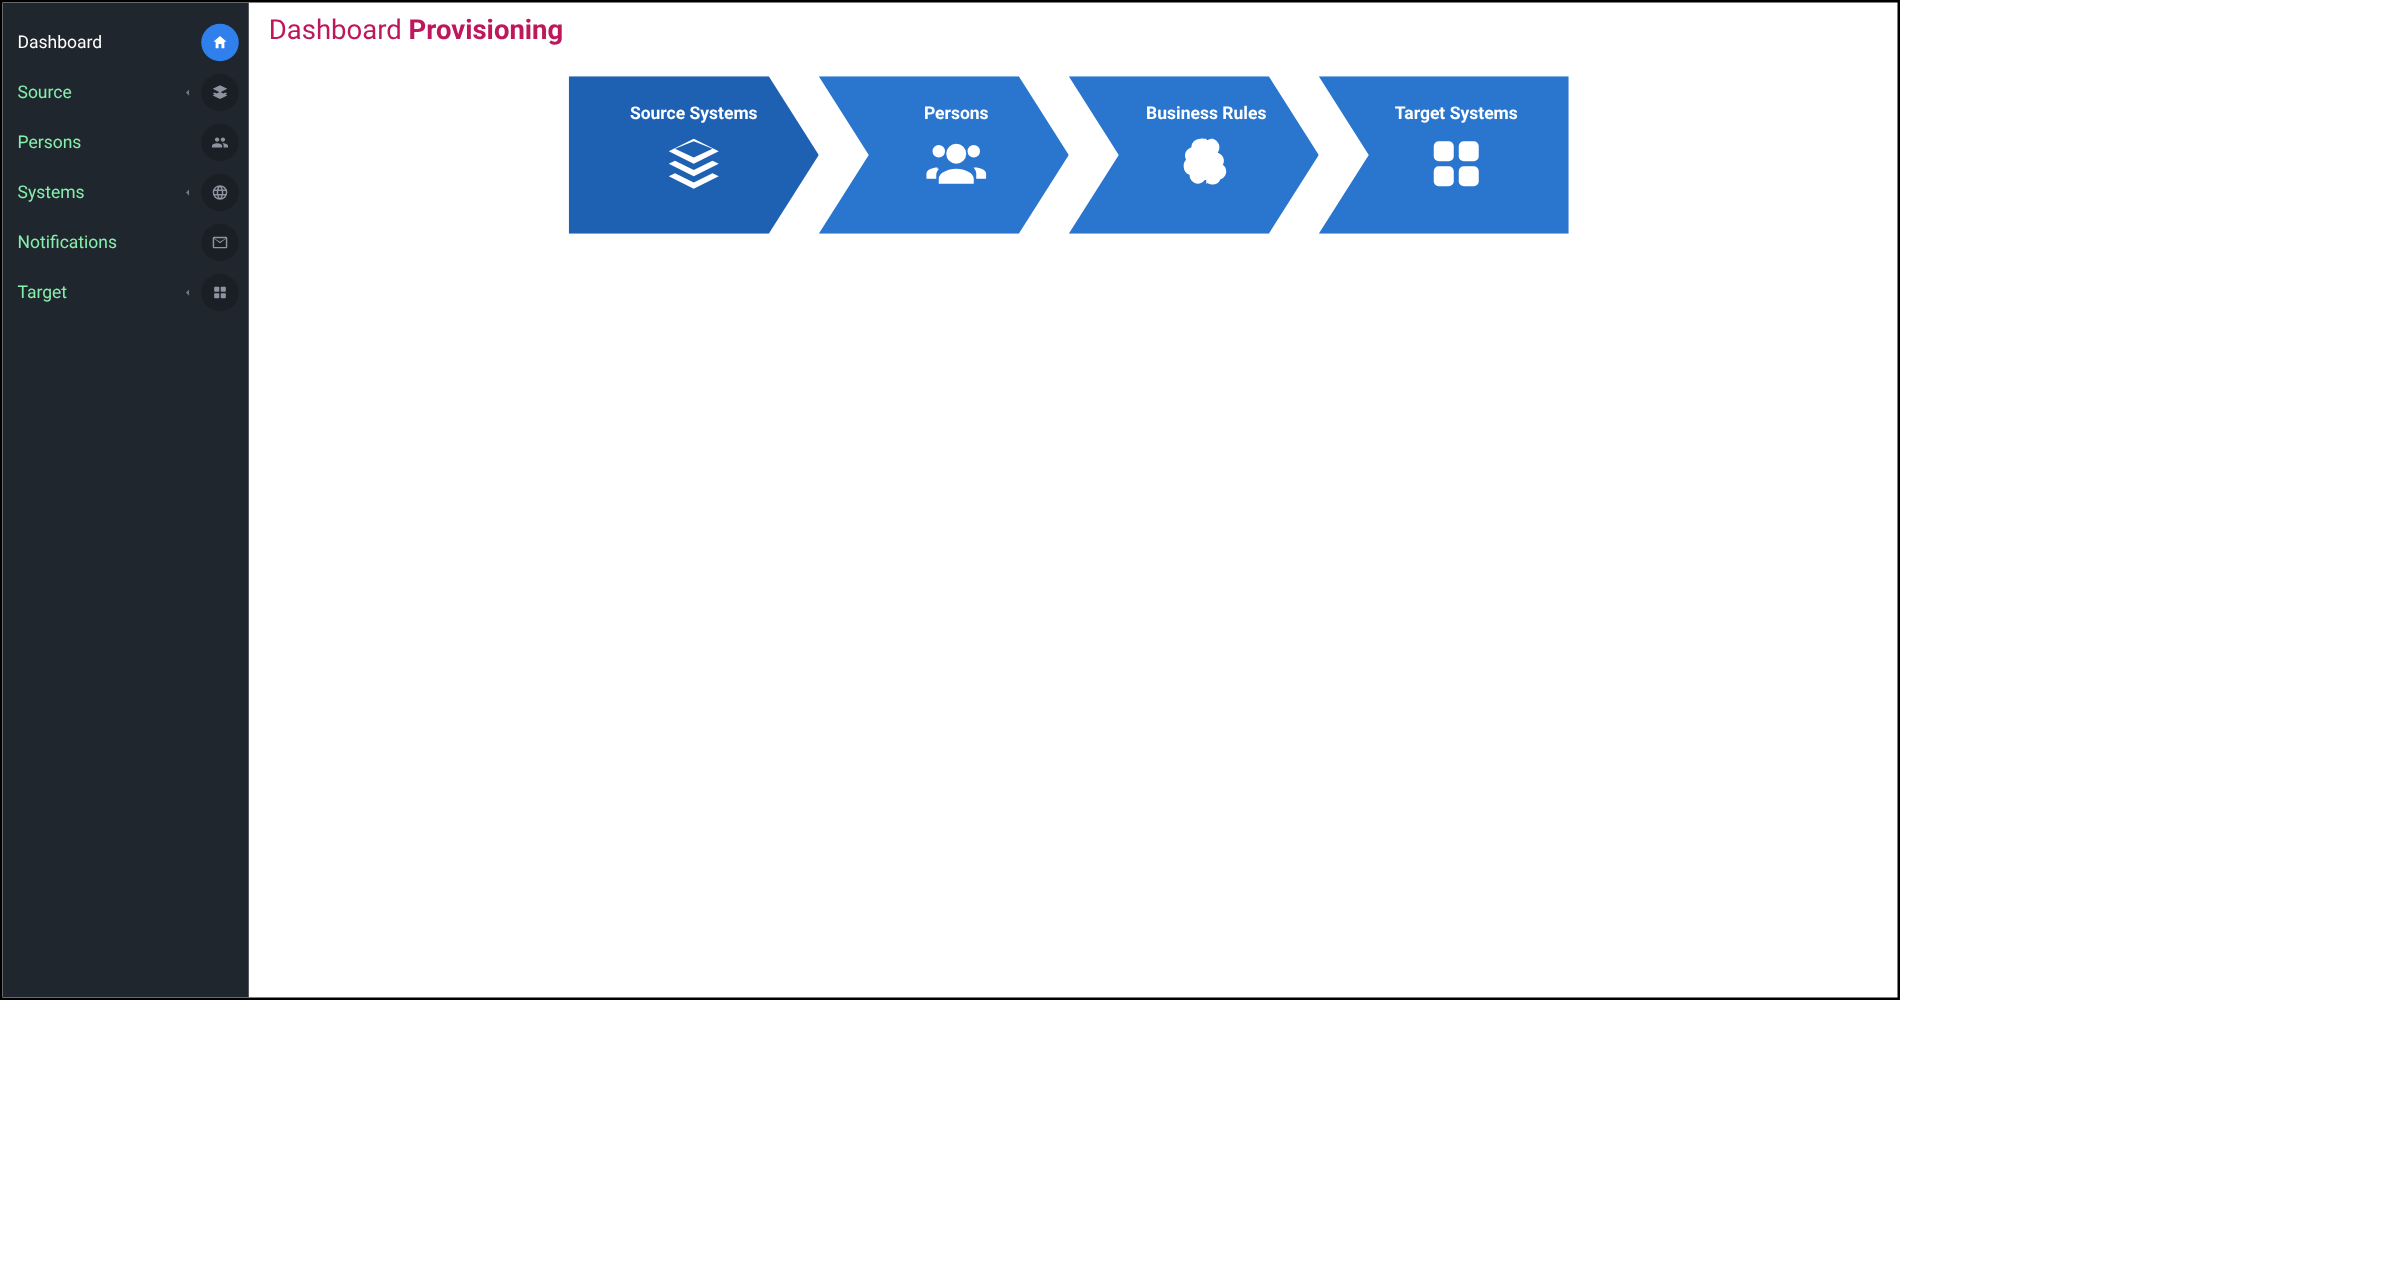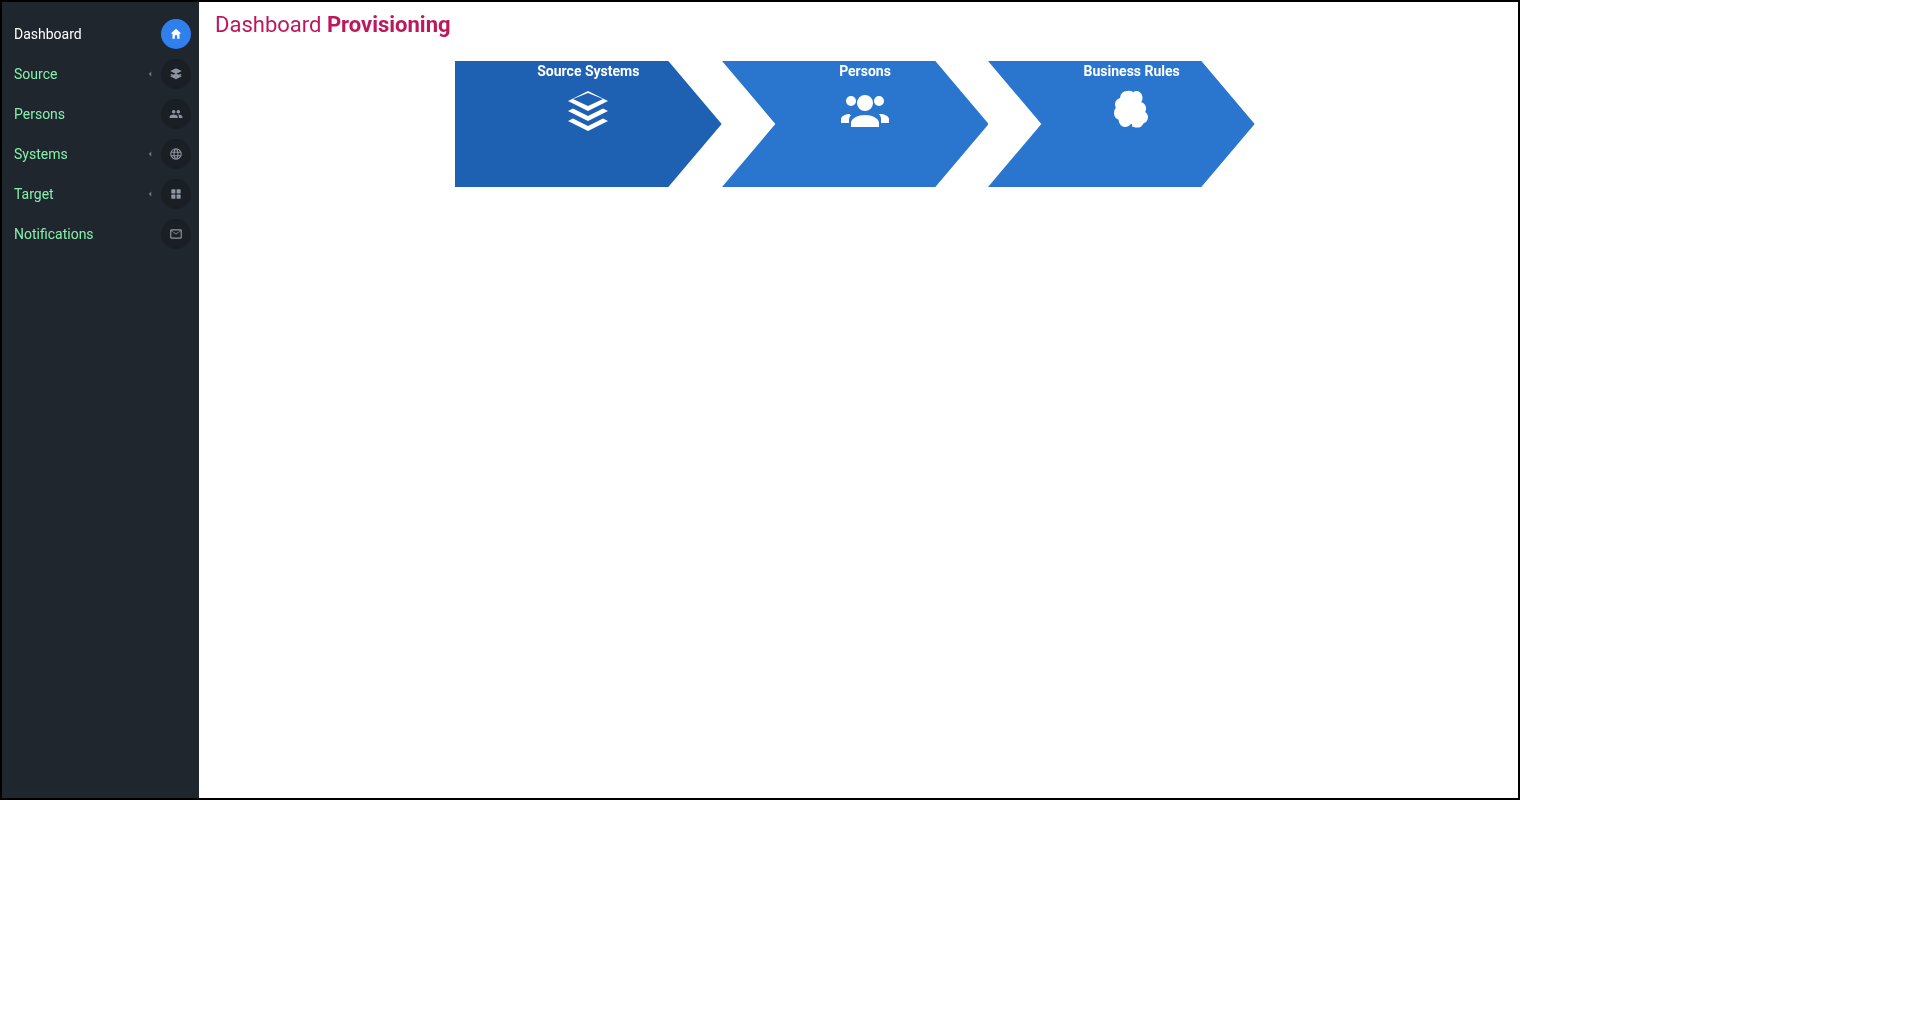--- a/index.html
+++ b/index.html
@@ -72,21 +72,21 @@
     display: flex;
     margin-left: 240px;
     height: 126px;
     width: 800px;
   }
   .step {
     position: relative;
     flex: 1;
     color: #fff;
     text-align: center;
-    padding-top: 2px;
+    padding-top: 22px;
   }
   .step-label {
     font-size: 14px;
     font-weight: 700;
     margin-bottom: 8px;
     display: block;
   }
   .step-icon { display: inline-flex; }
   .step-icon svg { width: 48px; height: 48px; fill: #fff; }
   .step svg.shape {
@@ -155,44 +155,44 @@
       </span>
       <span class="nav-icon-circle">
         <svg viewBox="0 0 24 24" fill="currentColor">
             <path d="M12 2a10 10 0 100 20 10 10 0 000-20zm6.93 6h-3.1a15.6 15.6 0 00-1.3-3.54A8.03 8.03 0 0118.93 8zM12 4c.83 1.2 1.48 2.53 1.91 4H10.1c.43-1.47 1.08-2.8 1.9-4zM4.26 14a8.1 8.1 0 010-4h3.38a16.5 16.5 0 000 4H4.26zm.81 2h3.1c.3 1.25.74 2.45 1.3 3.54A8.03 8.03 0 015.07 16zM8.17 8h-3.1a8.03 8.03 0 013.4-3.54A15.6 15.6 0 008.17 8zM12 20c-.83-1.2-1.48-2.53-1.91-4h3.82c-.43 1.47-1.08 2.8-1.91 4zm2.34-6H9.66a14.7 14.7 0 010-4h4.68a14.7 14.7 0 010 4zm.19 5.54c.56-1.09 1-2.29 1.3-3.54h3.1a8.03 8.03 0 01-4.4 3.54zM16.36 14a16.5 16.5 0 000-4h3.38a8.1 8.1 0 010 4h-3.38z"></path>
           </svg>
       </span>
     </span>
   </div>
 
   <div class="nav-item">
+    <span class="nav-label">Notifications</span>
+    <span class="nav-right">
+      <span class="nav-icon-circle">
+        <svg viewBox="0 0 24 24" fill="currentColor">
+            <path d="M4 4h16a2 2 0 012 2v12a2 2 0 01-2 2H4a2 2 0 01-2-2V6a2 2 0 012-2zm8 9L4 7v11h16V7l-8 6zm0-2l8-5H4l8 5z"></path>
+          </svg>
+      </span>
+    </span>
+  </div>
+
+  <div class="nav-item">
     <span class="nav-label">Target</span>
     <span class="nav-right">
       <span class="chevron">
         <svg viewBox="0 0 24 24" width="10" height="10" fill="currentColor">
             <path d="M15 6l-6 6 6 6z"></path>
           </svg>
       </span>
       <span class="nav-icon-circle">
         <svg viewBox="0 0 24 24" fill="currentColor">
             <rect x="4" y="4" width="7" height="7" rx="1"></rect>
             <rect x="13" y="4" width="7" height="7" rx="1"></rect>
             <rect x="4" y="13" width="7" height="7" rx="1"></rect>
             <rect x="13" y="13" width="7" height="7" rx="1"></rect>
-          </svg>
-      </span>
-    </span>
-  </div>
-
-  <div class="nav-item">
-    <span class="nav-label">Notifications</span>
-    <span class="nav-right">
-      <span class="nav-icon-circle">
-        <svg viewBox="0 0 24 24" fill="currentColor">
-            <path d="M4 4h16a2 2 0 012 2v12a2 2 0 01-2 2H4a2 2 0 01-2-2V6a2 2 0 012-2zm8 9L4 7v11h16V7l-8 6zm0-2l8-5H4l8 5z"></path>
           </svg>
       </span>
     </span>
   </div>
 
 </nav>
 
 <main class="main">
   <h1 class="page-title">
     <span>Dashboard</span>
@@ -236,15 +236,31 @@
       <div class="content">
         <span class="step-label">Business Rules</span>
         <span class="step-icon">
           <svg viewBox="0 0 24 24">
               <path d="M9.5 2A3.5 3.5 0 006 5.5c-1.4.4-2.5 1.7-2.5 3.25 0 .6.17 1.16.46 1.64A3.25 3.25 0 003 13.25c0 1.46.97 2.7 2.3 3.1A3.5 3.5 0 008.5 20c1.2 0 2.26-.6 2.9-1.52.1.02.2.02.3.02H12V2h-.3c-.1 0-.2 0-.3.02A3.49 3.49 0 009.5 2zm5 0c-.72 0-1.4.22-1.96.6-.18-.12-.37-.22-.54-.3V20c.17-.08.36-.18.54-.3.56.38 1.24.6 1.96.6a3.5 3.5 0 003.2-2.1c1.33-.4 2.3-1.64 2.3-3.1 0-1.1-.55-2.07-1.4-2.66.3-.48.46-1.04.46-1.64 0-1.55-1.1-2.85-2.5-3.25A3.5 3.5 0 0014.5 2z"></path>
             </svg>
         </span>
       </div>
     </div>
 
+    <div class="step">
+      <svg class="shape" viewBox="0 0 200 126" preserveAspectRatio="none">
+          <polygon points="0,0 200,0 200,126 0,126 40,63" fill="#2a76ce"></polygon>
+        </svg>
+      <div class="content">
+        <span class="step-label">Target Systems</span>
+        <span class="step-icon">
+          <svg viewBox="0 0 24 24">
+              <rect x="3" y="3" width="8" height="8" rx="2"></rect>
+              <rect x="13" y="3" width="8" height="8" rx="2"></rect>
+              <rect x="3" y="13" width="8" height="8" rx="2"></rect>
+              <rect x="13" y="13" width="8" height="8" rx="2"></rect>
+            </svg>
+        </span>
+      </div>
+    </div>
 
   </div>
 </main>
 
 </body></html>

